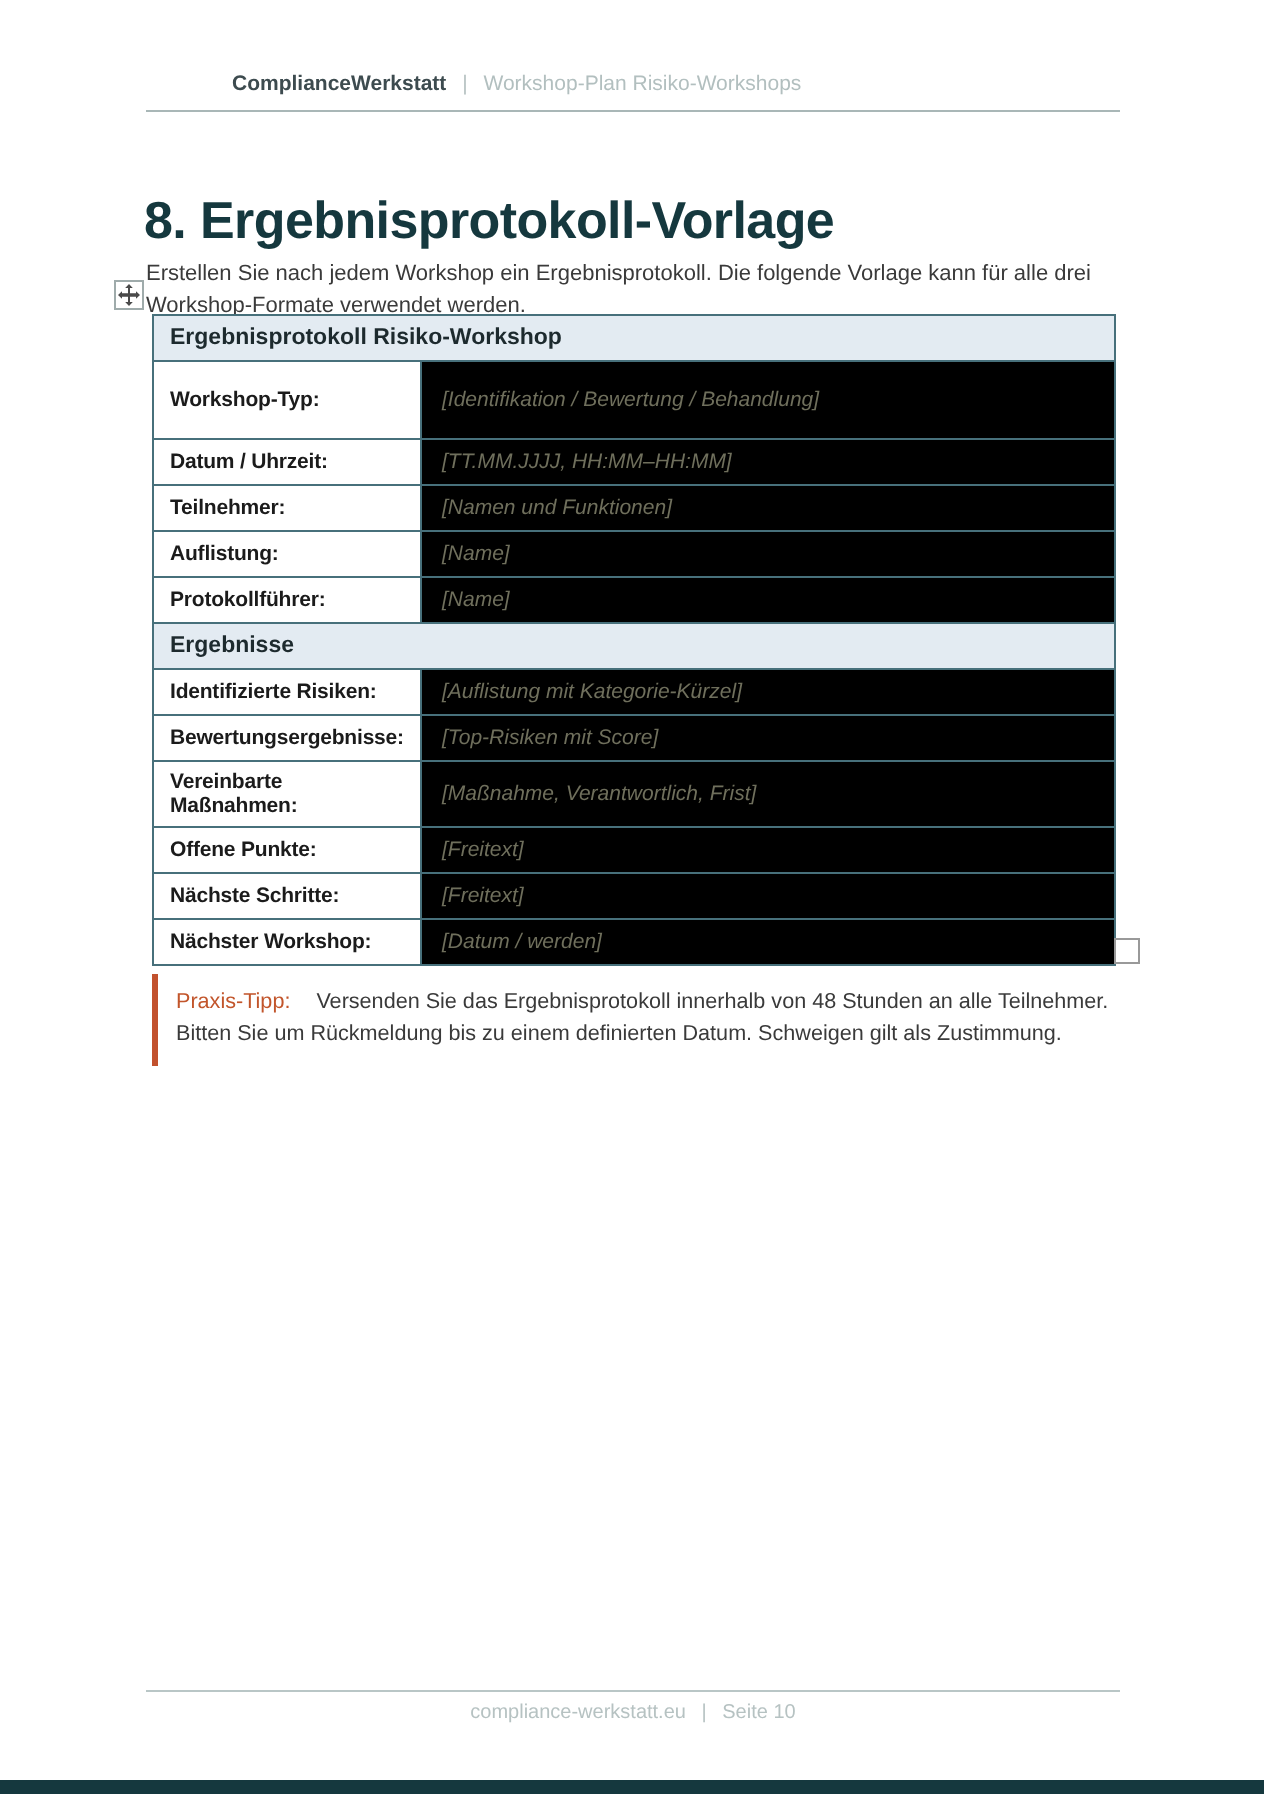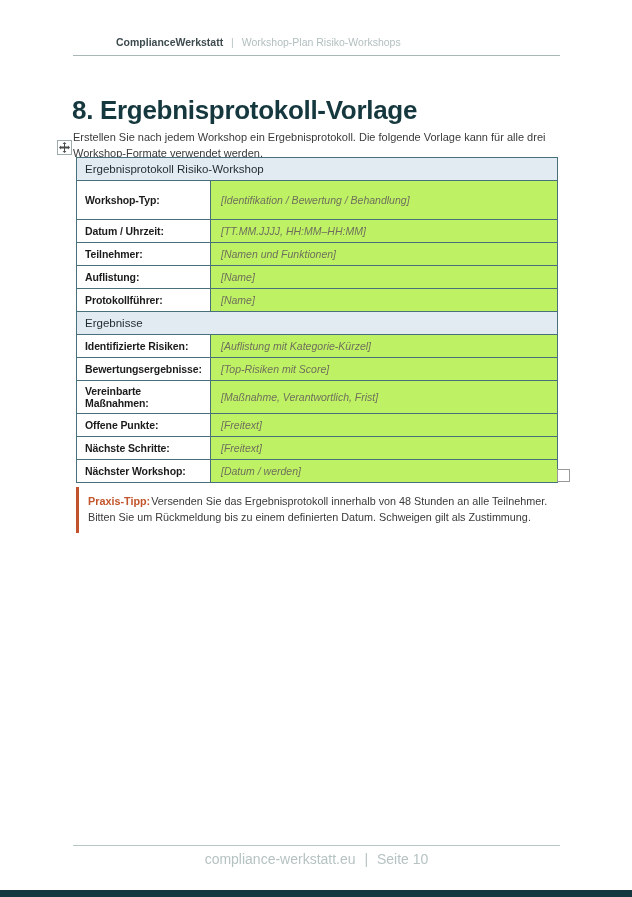--- a/index.html
+++ b/index.html
@@ -22,32 +22,32 @@
   .intro { position:absolute; left:73px; top:119px; width:494px; font-size:11px; line-height:15.5px; color:#3a3a3a; }
 
   
   .move-handle { position:absolute; left:57px; top:140px; width:15px; height:15px; box-sizing:border-box;
     border:1px solid #9fabab; background:#fff; display:flex; align-items:center; justify-content:center; }
   .resize-handle { position:absolute; left:557px; top:469px; width:11px; height:11px; border:1px solid #999999; background:#fff; }
 
   
   .protocol-table { position:absolute; left:76px; top:157px; width:481px; border-collapse:collapse; table-layout:fixed; }
   .protocol-table td { border:1px solid #47707b; vertical-align:middle; box-sizing:border-box; }
-  .title-cell, .section-cell { background:#e3ebf2; font-weight:normal; font-size:11.5px; color:#1d2a2e; padding:4px 8px; }
+  .title-cell, .section-cell { background:#e3ebf2; font-weight:bold; font-size:11.5px; color:#1d2a2e; padding:4px 8px; }
   .label-cell { background:#ffffff; font-weight:bold; font-size:10.5px; letter-spacing:-0.1px; color:#1b1b1b; padding:4px 4px 4px 8px; }
-  .value-cell { background:#bef264; font-style:italic; font-size:10.5px; color:#6f6f5c; padding:4px 8px 4px 10px; }
+  .value-cell { background:#000000; font-style:italic; font-size:10.5px; color:#6f6f5c; padding:4px 8px 4px 10px; }
 
   
   .tip-box { position:absolute; left:76px; top:487px; width:479px; border-left:3px solid #c2512d;
     padding:6px 0 8px 9px; font-size:10.8px; line-height:16px; color:#3a3a3a; }
-  .tip-label { font-weight:bold; color:#c2552b; margin-right:1px; }
+  .tip-label { font-weight:normal; color:#c2552b; margin-right:13px; }
 
   
   .footer-rule { position:absolute; left:73px; top:845px; width:487px; height:1px; background:#b9c6c6; }
-  .page-footer { position:absolute; left:73px; top:851px; width:487px; text-align:center; font-size:14px; color:#b6c2c2; white-space:nowrap; }
+  .page-footer { position:absolute; left:73px; top:851px; width:487px; text-align:center; font-size:10px; color:#b6c2c2; white-space:nowrap; }
   .footer-sep { margin:0 5px; }
 
   .bottom-bar { position:absolute; left:0; bottom:0; width:632px; height:7px; background:#15383e; }
 </style>
 </head>
 <body>
 
 <div class="page-header">
   <span class="brand">ComplianceWerkstatt</span>
   <span class="header-sep">|</span>

